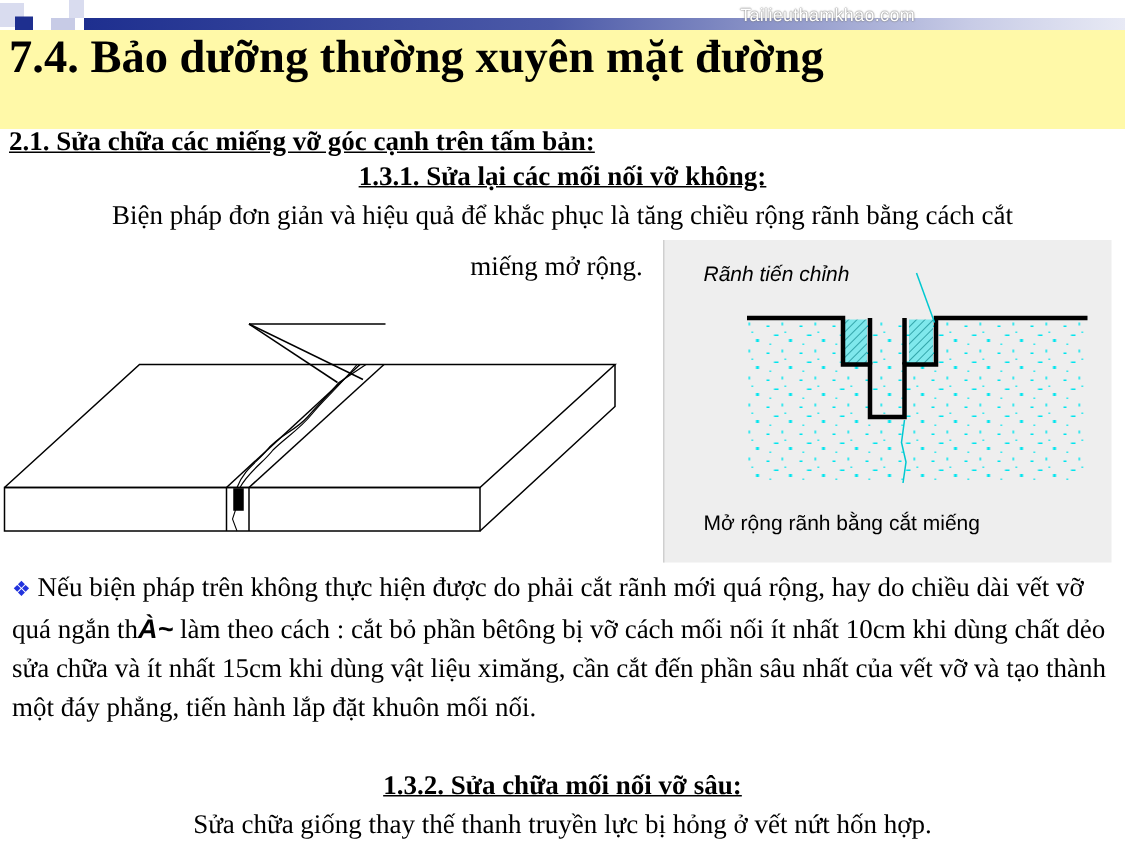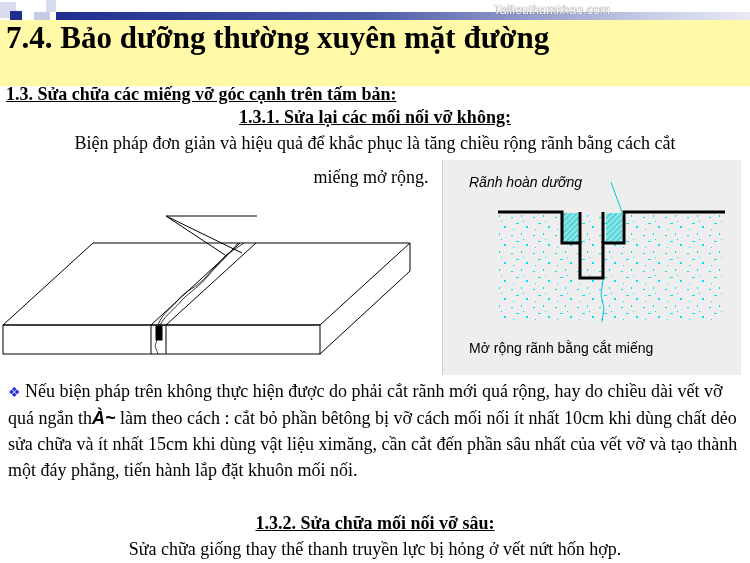--- a/index.html
+++ b/index.html
@@ -37,21 +37,21 @@
   <div class="sq2"></div>
   <div class="sq3"></div>
   <div class="sq4"></div>
   <div class="band"></div>
   <div class="watermark">Tailieuthamkhao.com</div>
 </div>
 
 <div class="yellow"></div>
 <div class="title">7.4. Bảo dưỡng thường xuyên mặt đường</div>
 
-<div class="h-sec">1.3. Sửa chữa các miếng vỡ góc cạnh trên tấm bản:</div>
+<div class="h-sec">2.1. Sửa chữa các miếng vỡ góc cạnh trên tấm bản:</div>
 <div class="h-sub" style="top:107px;">1.3.1. Sửa lại các mối nối vỡ không:</div>
 <div class="para-c" style="top:131px;">Biện pháp đơn giản và hiệu quả để khắc phục là tăng chiều rộng rãnh bằng cách cắt</div>
 <div class="para-c" style="top:165px; width:750px;">
   <span style="margin-left:-8px;">miếng mở rộng.</span>
 </div>
 
 <div class="figure-left">
   <svg width="440" height="170" viewBox="0 0 440 170">
     <g fill="none" stroke="#000" stroke-width="1">
 
@@ -99,21 +99,21 @@
     <rect x="119" y="53" width="16" height="30" fill="url(#hatch)"></rect>
     <rect x="163" y="53" width="16" height="30" fill="url(#hatch)"></rect>
     <g fill="none" stroke="#000" stroke-width="3">
       <polyline points="55,52 119,52 119,83 137,83 137,118 160,118 160,83 181,83 181,52 282,52"></polyline>
       <polyline points="137,52 137,83"></polyline>
       <polyline points="160,52 160,83"></polyline>
     </g>
     <line x1="168" y1="22" x2="180" y2="55" stroke="#00c8d0" stroke-width="1"></line>
     <path d="M160,120 L158,135 L161,148 L159,162" stroke="#00c8d0" stroke-width="1" fill="none"></path>
   </svg>
-  <div class="fig-label-top">Rãnh hoàn dưỡng</div>
+  <div class="fig-label-top">Rãnh tiến chỉnh</div>
   <div class="fig-caption">Mở rộng rãnh bằng cắt miếng</div>
 </div>
 
 <div class="bullet-para">
   <span class="bullet">❖</span><span> Nếu biện pháp trên không thực hiện được do phải cắt rãnh mới quá rộng, hay do chiều dài vết vỡ quá ngắn th</span><span class="odd">À~</span><span> làm theo cách : cắt bỏ phần bêtông bị vỡ cách mối nối ít nhất 10cm khi dùng chất dẻo sửa chữa và ít nhất 15cm khi dùng vật liệu ximăng, cần cắt đến phần sâu nhất của vết vỡ và tạo thành một đáy phẳng, tiến hành lắp đặt khuôn mối nối.</span>
 </div>
 
 <div class="h-sub" style="top:513px;">1.3.2. Sửa chữa mối nối vỡ sâu:</div>
 <div class="para-c" style="top:537px;">Sửa chữa giống thay thế thanh truyền lực bị hỏng ở vết nứt hốn hợp.</div>
 

